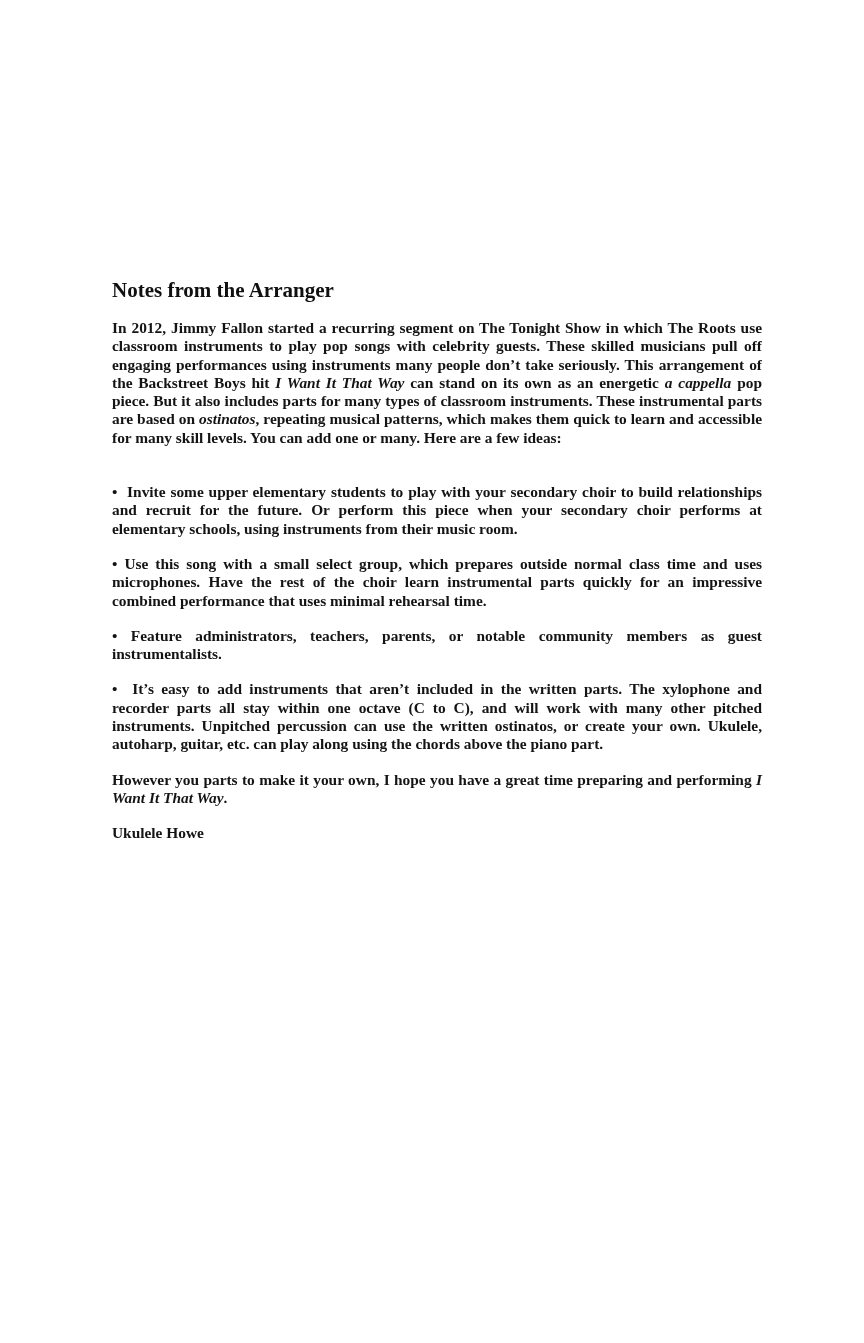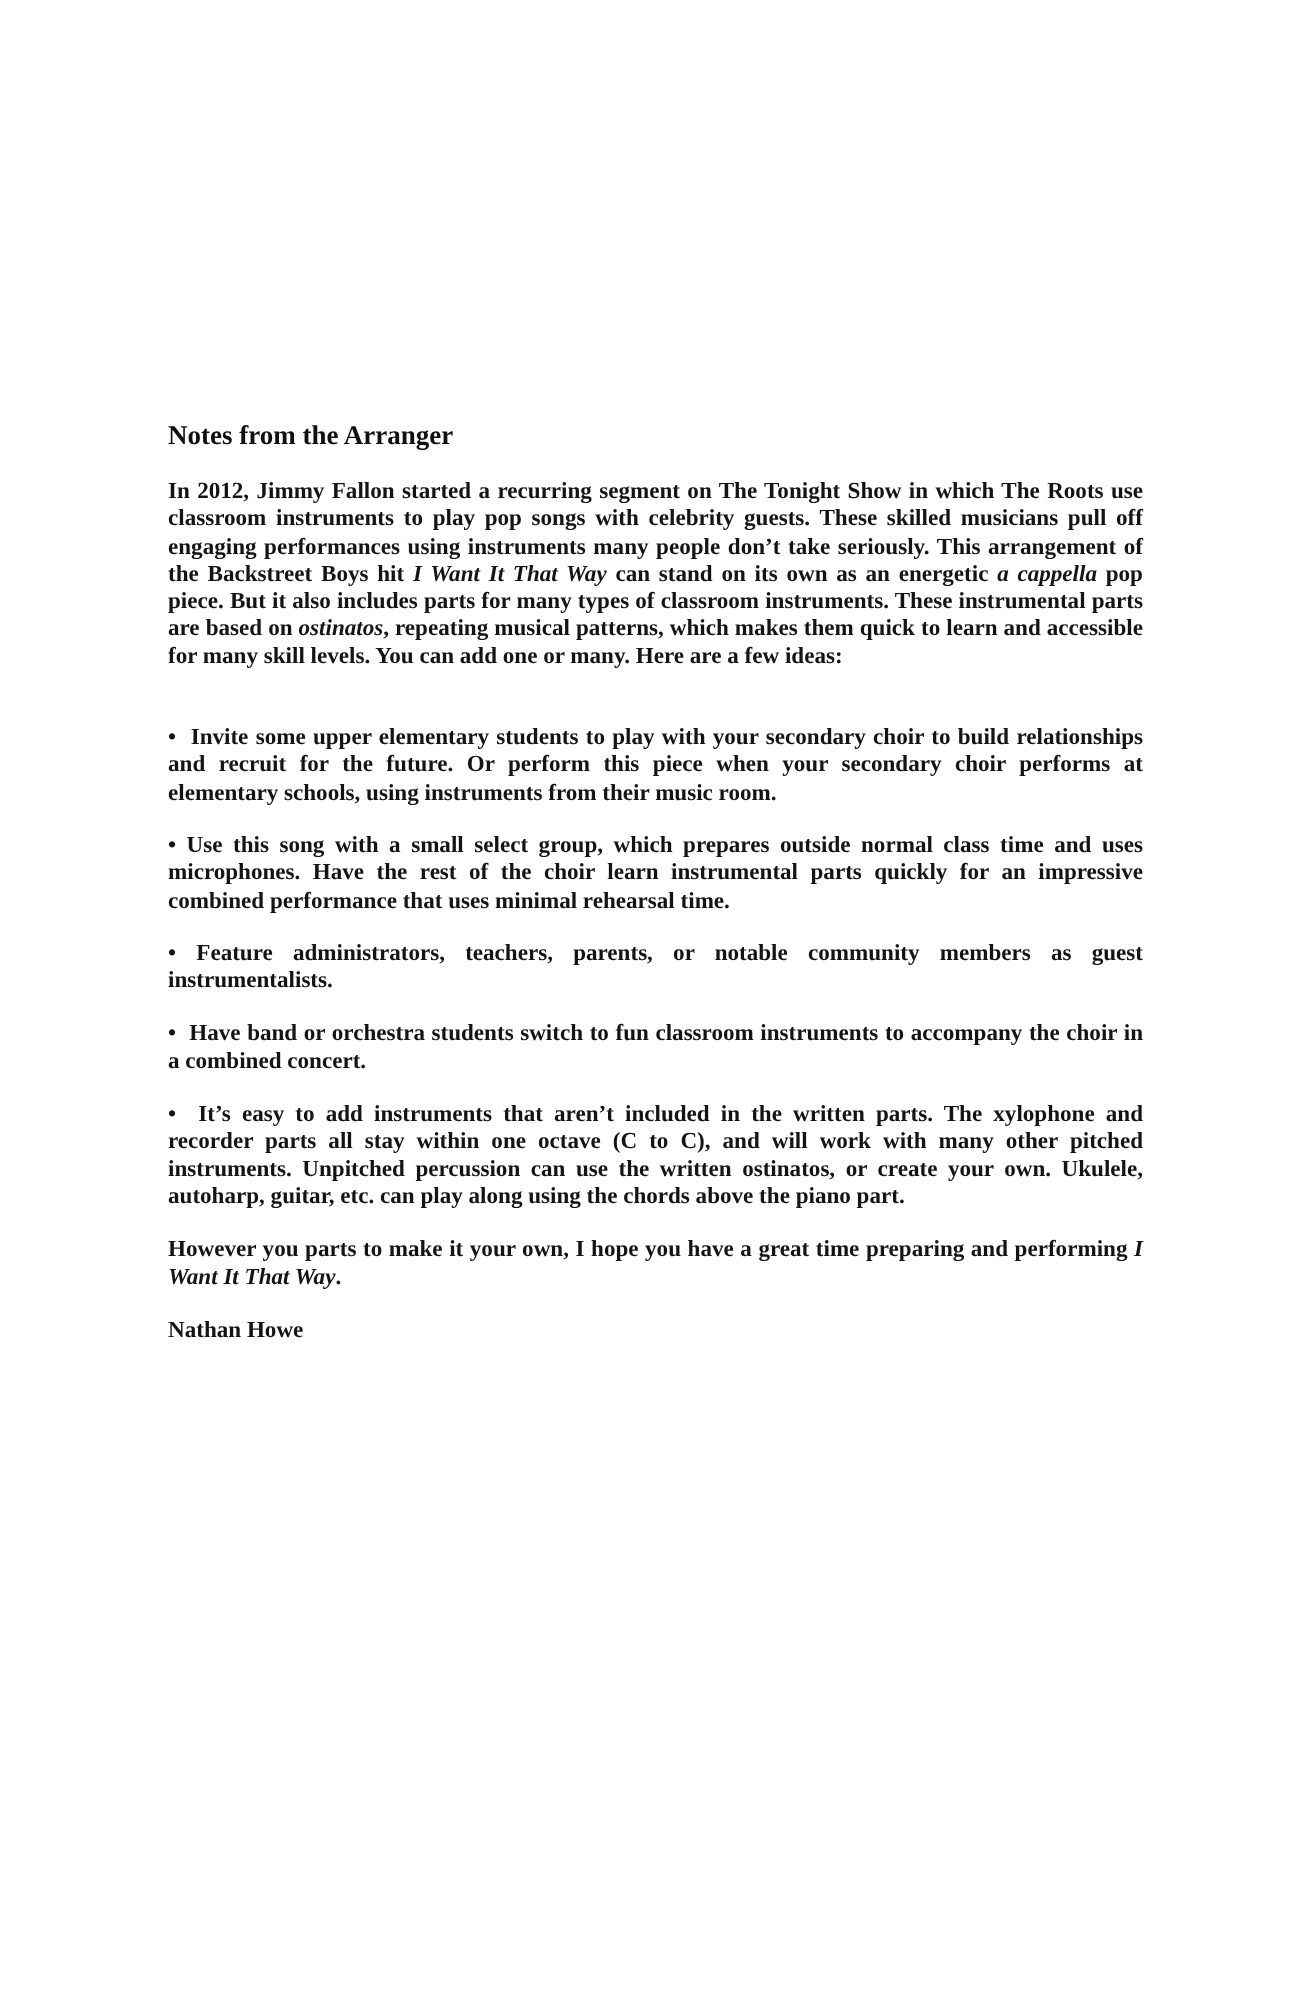--- a/index.html
+++ b/index.html
@@ -19,21 +19,21 @@
     background: #ffffff;
     overflow: hidden;
   }
   .content {
     position: absolute;
     left: 112px;
     top: 277px;
     width: 650px;
   }
   .doc-title {
-    font-size: 18px;
+    font-size: 21px;
     font-weight: bold;
     line-height: 26px;
     margin-bottom: 16px;
     color: #101010;
   }
   .para {
     font-size: 15.4px;
     line-height: 18.3px;
     text-align: justify;
     margin-bottom: 17px;
@@ -57,22 +57,21 @@
     <h1 class="doc-title">Notes from the Arranger</h1>
 
     <p class="para intro"><span>In 2012, Jimmy Fallon started a recurring segment on The Tonight Show in which The Roots use classroom instruments to play pop songs with celebrity guests. These skilled musicians pull off engaging performances using instruments many people don’t take seriously. This arrangement of the Backstreet Boys hit </span><i>I Want It That Way</i><span> can stand on its own as an energetic </span><i>a cappella</i><span> pop piece. But it also includes parts for many types of classroom instruments. These instrumental parts are based on </span><i>ostinatos</i><span>, repeating musical patterns, which makes them quick to learn and accessible for many skill levels. You can add one or many. Here are a few ideas:</span></p>
 
     <p class="para bullet"><span>•&nbsp; Invite some upper elementary students to play with your secondary choir to build relationships and recruit for the future. Or perform this piece when your secondary choir performs at elementary schools, using instruments from their music room.</span></p>
 
     <p class="para bullet"><span>• Use this song with a small select group, which prepares outside normal class time and uses microphones. Have the rest of the choir learn instrumental parts quickly for an impressive combined performance that uses minimal rehearsal time.</span></p>
 
     <p class="para bullet"><span>• Feature administrators, teachers, parents, or notable community members as guest instrumentalists.</span></p>
 
-    <p class="para bullet"><span>•&nbsp; Have band or orchestra students switch to fun classroom instruments to accompany the choir in a combined concert.</span></p>
 
     <p class="para bullet"><span>•&nbsp; It’s easy to add instruments that aren’t included in the written parts. The xylophone and recorder parts all stay within one octave (C to C), and will work with many other pitched instruments. Unpitched percussion can use the written ostinatos, or create your own. Ukulele, autoharp, guitar, etc. can play along using the chords above the piano part.</span></p>
 
     <p class="para closing"><span>However you parts to make it your own, I hope you have a great time preparing and performing </span><i>I Want It That Way</i><span>.</span></p>
 
-    <p class="para signature">Nathan Howe</p>
+    <p class="para signature">Ukulele Howe</p>
 
   </div>
 </div>
 
 </body></html>

